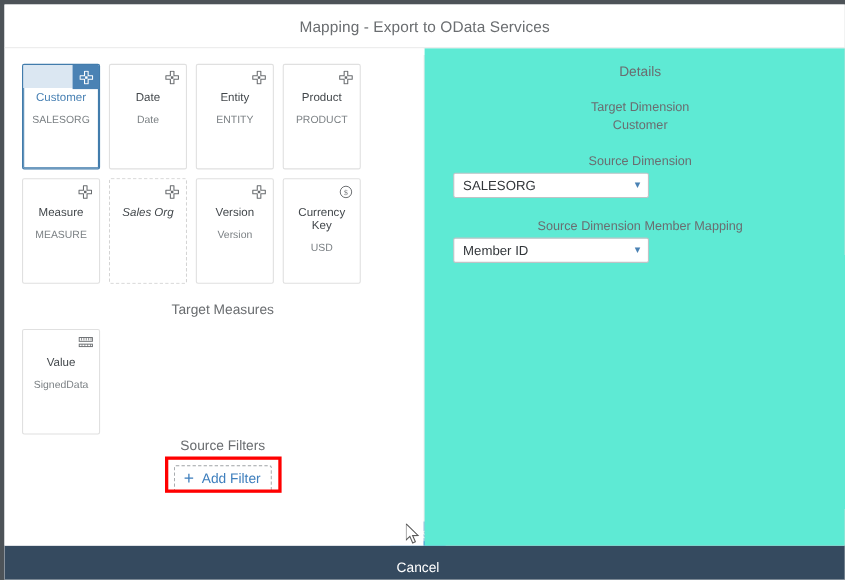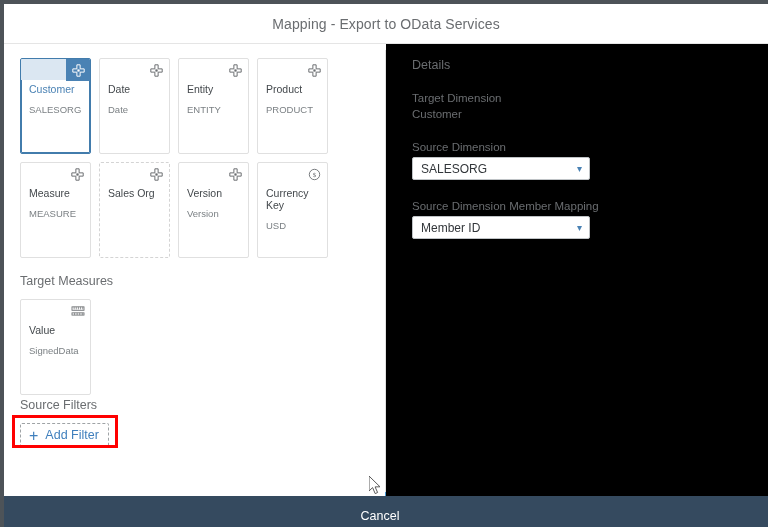--- a/index.html
+++ b/index.html
@@ -17,20 +17,21 @@
 
   
   #window {
     position: absolute;
     left: 0; top: 0;
     width: 768px;
     height: 527px;
     background: #4d5358;
     box-sizing: border-box;
     padding: 4px 0 0 4px;
+    text-align: center;
   }
   #dialog {
     position: relative;
     width: 764px;
     height: 523px;
     background: #ffffff;
     box-sizing: border-box;
     display: flex;
     flex-direction: column;
     overflow: hidden;
@@ -69,21 +70,21 @@
   .vdivider {
     width: 1px;
     background: #e0e0e0;
     margin-top: 6px;
     margin-bottom: 4px;
   }
   .right-pane {
     flex: 1;
     box-sizing: border-box;
     padding: 14px 16px 0 26px;
-    background: #000000;
+    background: #5eead4;
   }
 
   .section-label {
     font-size: 12.5px;
     color: #6a6d70;
     margin-bottom: 11px;
   }
 
   
   .tile-grid {
@@ -98,20 +99,21 @@
     height: 96px;
     box-sizing: border-box;
     border: 1px solid #e0e0e0;
     border-radius: 2px;
     background: #fff;
     padding: 24px 8px 0 8px;
     overflow: hidden;
   }
   .tile.dashed {
     border: 1px dashed #d4d4d4;
+    font-style: italic;
   }
   .tile.selected {
     border: 1px solid #427cac;
     box-shadow: 0 0 0 1px #427cac inset;
   }
   .tile.selected::before {
     content: "";
     position: absolute;
     left: 0; top: 0;
     width: 100%;

